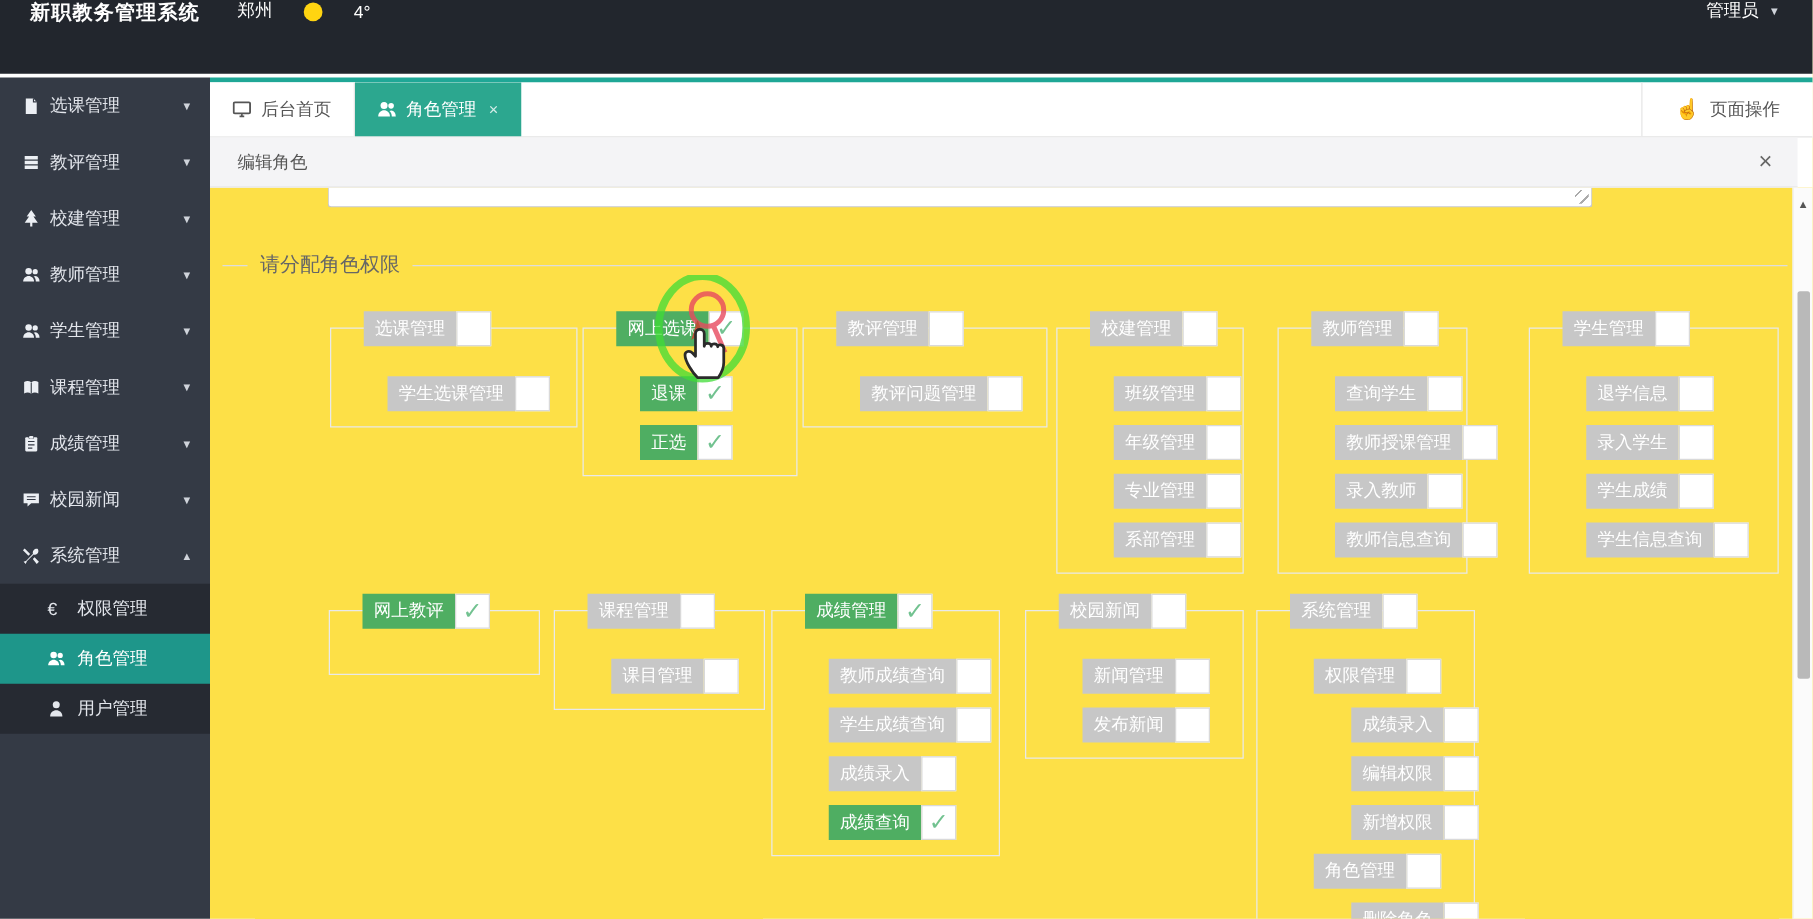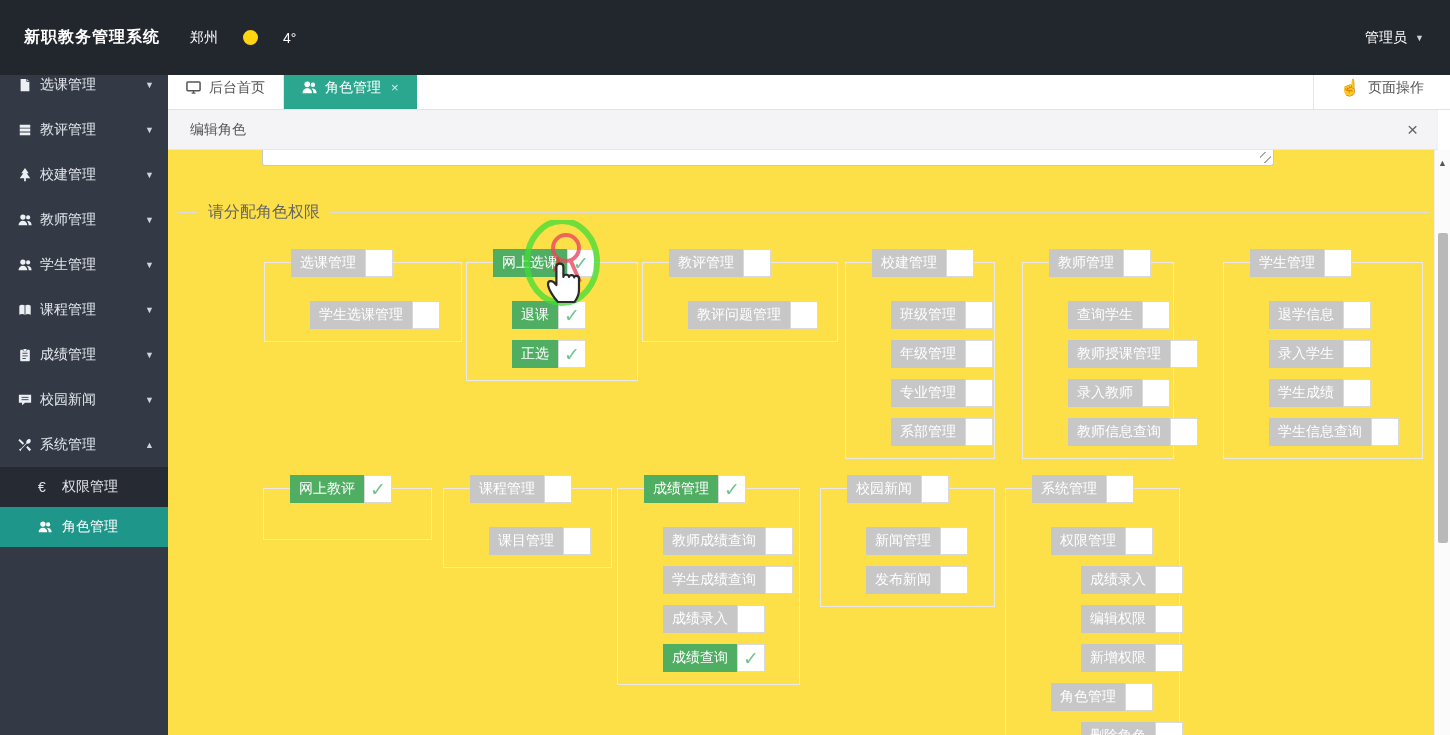--- a/index.html
+++ b/index.html
@@ -1,21 +1,21 @@
 <!DOCTYPE html>
 <html><head>
 <meta charset="utf-8">
 <style>
   * { margin:0; padding:0; box-sizing:border-box; }
   html,body { width:1450px; height:735px; overflow:hidden; background:#fff;
     font-family:"Liberation Sans", sans-serif; }
 
   
-  .topbar { position:absolute; left:0; top:0; width:1450px; height:75px;
-    background:#22262d; display:flex; align-items:center; color:#fff; z-index:30; }
+  .topbar { position:absolute; left:0; top:0; width:1450px; height:59px;
+    background:#22262d; display:flex; align-items:flex-start; color:#fff; z-index:30; }
   .app-title { font-size:16px; font-weight:bold; letter-spacing:1px; padding-left:24px; width:168px; }
   .weather { display:flex; align-items:center; gap:25px; margin-left:22px; font-size:14px; }
   .sun-dot { width:15px; height:15px; border-radius:50%; background:#ffd411; display:inline-block; }
   .top-right { margin-left:auto; margin-right:26px; display:flex; align-items:center; gap:8px; font-size:14px; cursor:pointer; }
   .caret { font-size:9px; color:#cfd3da; }
 
   
   .sidebar { position:absolute; left:0; top:62px; width:168px; bottom:0;
     background:#343a45; z-index:20; }
   .side-item { height:45px; display:flex; align-items:center; padding:0 14px 0 18px;
@@ -187,20 +187,27 @@
         </div>
         <div class="sub-item active">
           <span class="ico"><svg viewBox="0 0 16 16">
               <circle cx="5.6" cy="4.6" r="3"></circle>
               <path d="M.6 14c0-3.2 2.4-5.2 5-5.2s5 2 5 5.2z"></path>
               <circle cx="11.6" cy="5" r="2.4"></circle>
               <path d="M11.8 9c2.2.3 3.8 2.2 3.8 5h-3.4c0-2-.8-3.8-2-4.6z"></path>
             </svg></span>
     <span>角色管理</span>
         </div>
+        <div class="sub-item">
+          <span class="ico"><svg viewBox="0 0 16 16">
+              <circle cx="8" cy="4.4" r="3.2"></circle>
+              <path d="M2.4 15c0-3.6 2.7-5.6 5.6-5.6s5.6 2 5.6 5.6z"></path>
+            </svg></span>
+    <span>用户管理</span>
+        </div>
       </div>
     </div>
 </div>
 
 <div class="teal-line"></div>
 <div class="tabbar">
   <div id="tabs-host" style="display:flex">
       <div class="tab">
         <span class="ico"><svg viewBox="0 0 16 16">
             <rect x="1" y="2" width="14" height="9.4" rx="1" fill="none" stroke="currentColor" stroke-width="1.6"></rect>

